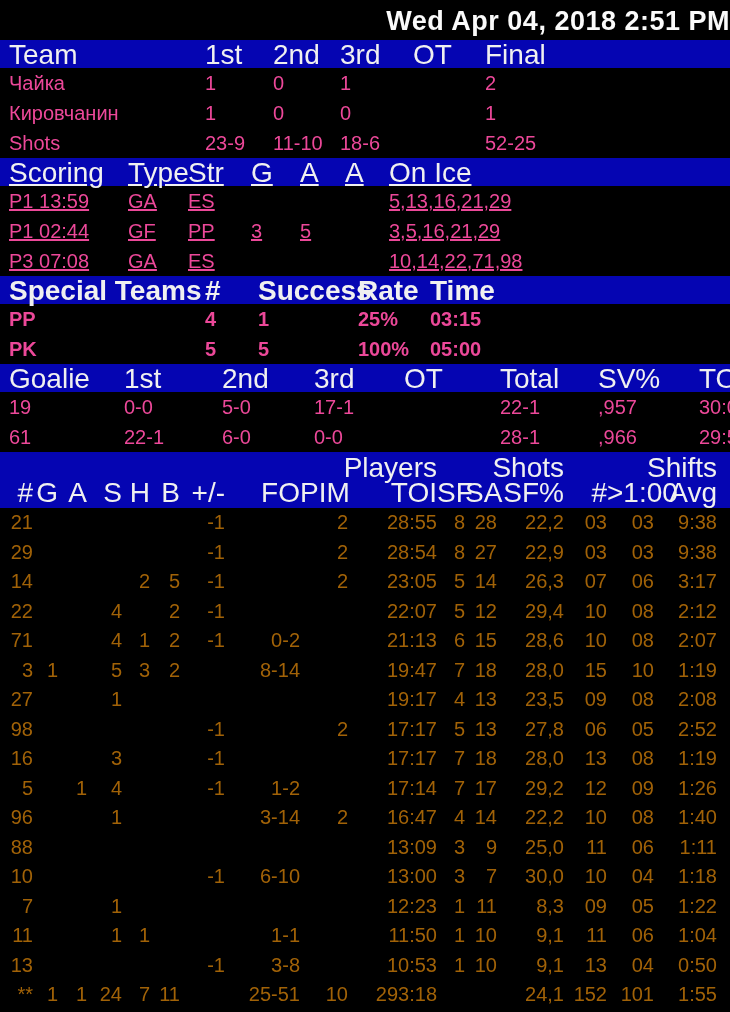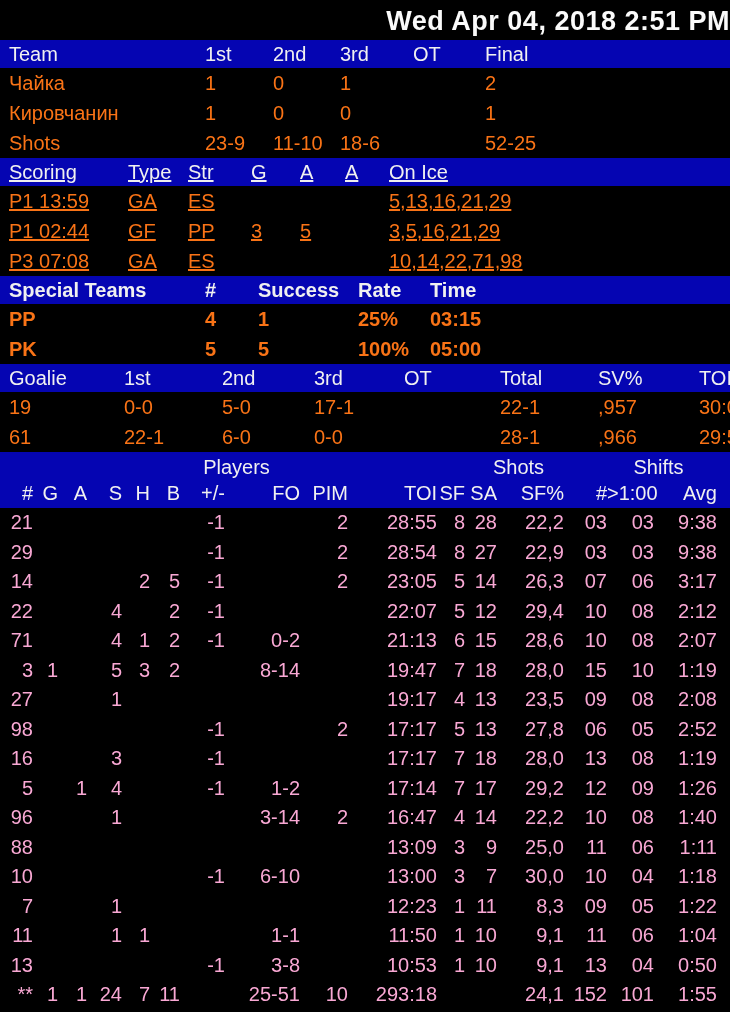--- a/index.html
+++ b/index.html
@@ -14,48 +14,48 @@
   .title {
     height: 40px; line-height: 42px;
     text-align: right;
     color: #fafafa; font-weight: bold; font-size: 27px;
     letter-spacing: 0.5px;
   }
   .row { display: grid; }
   .bar {
     background: var(--header-bg);
     color: #f0f0f0;
-    font-size: 20px;
+    font-size: 28px;
   }
   .hrow { height: 28px; line-height: 29px; }
-  .trow { height: 30px; line-height: 30px; font-size: 20px; color: #f97316; }
+  .trow { height: 30px; line-height: 30px; font-size: 20px; color: #ec4899; }
 
   
   .grid-score, .grid-scoring, .grid-st, .grid-goalie { padding-left: 9px; }
   .grid-score   { grid-template-columns: 196px 68px 67px 73px 72px 1fr; }
   .grid-scoring { grid-template-columns: 119px 60px 63px 49px 45px 44px 1fr; text-decoration: underline; }
   .grid-st      { grid-template-columns: 196px 53px 100px 72px 1fr; font-weight: bold; }
   .grid-goalie  { grid-template-columns: 84px 67px 61px 59px 65px 67px 70px 1fr; gap: 31px; }
   .grid-score .cell, .grid-scoring .cell, .grid-st .cell, .grid-goalie .cell {
     text-align: left; white-space: nowrap;
   }
 
   
   .players-bar { height: 56px; }
   .group-row { display: flex; height: 28px; line-height: 31px; }
-  .grp { text-align: center; padding-left: 36px; }
+  .grp { text-align: right; padding-left: 36px; }
   .g-players { width: 437px; }
   .g-shots   { width: 127px; }
   .g-shifts  { width: 153px; }
   .grid-players {
     grid-template-columns: 33px 25px 29px 35px 28px 30px 45px 75px 48px 89px 28px 32px 67px 43px 47px 63px;
   }
   .grid-players .cell { text-align: right; white-space: nowrap; }
   .pheader { height: 28px; line-height: 26px; }
-  .prow { height: 29.5px; line-height: 29.5px; font-size: 20px; color: #f9a8d4; }
+  .prow { height: 29.5px; line-height: 29.5px; font-size: 20px; color: #a16207; }
 </style>
 </head>
 <body>
 
 <div class="app">
 
   <div class="title">Wed Apr 04, 2018 2:51 PM</div>
 
   <section>
     <div class="bar row hrow grid-score">

